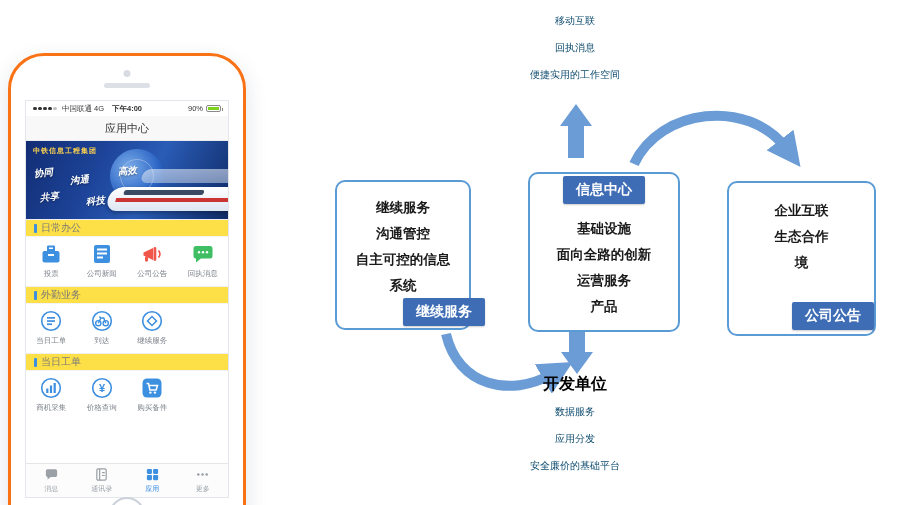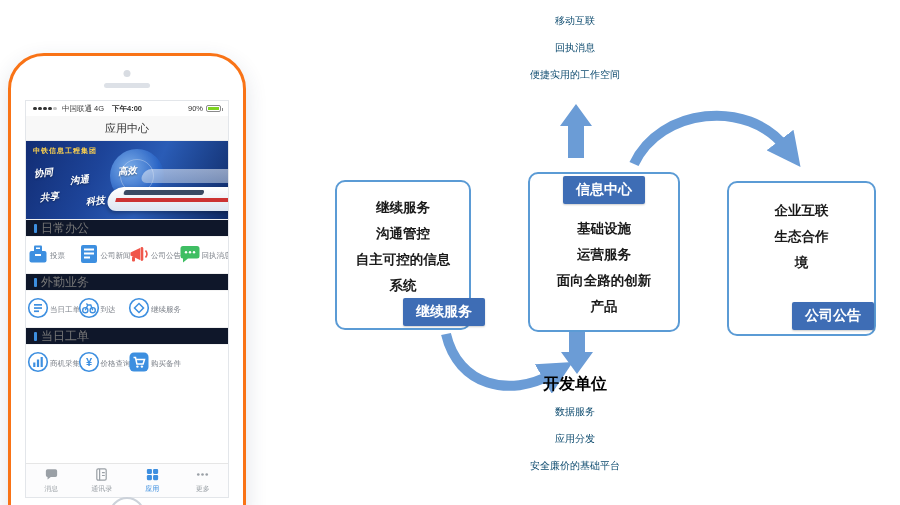--- a/index.html
+++ b/index.html
@@ -50,25 +50,25 @@
   .train:after{content:"";position:absolute;left:14px;top:3px;width:80px;height:5px;background:#3a4a63;border-radius:2px;}
   .train2{position:absolute;right:-4px;bottom:36px;width:90px;height:14px;opacity:.55;
     background:linear-gradient(#f2f6fb,#c9d6e8);border-radius:10px 3px 3px 10px;transform:skewX(-20deg);}
   .brand{position:absolute;top:5px;left:7px;font-size:7px;color:#ffd34d;letter-spacing:1px;font-weight:bold;}
   .slogan{position:absolute;color:#fff;font-style:italic;font-weight:bold;font-size:9.5px;
     transform:rotate(-6deg);text-shadow:0 1px 2px rgba(0,0,0,.4);}
   .sl-0{left:8px;top:26px;} .sl-1{left:44px;top:33px;} .sl-2{left:92px;top:24px;}
   .sl-3{left:14px;top:50px;} .sl-4{left:60px;top:54px;}
 
   .section{flex:none;}
-  .sec-head{height:18px;display:flex;align-items:center;font-size:12px;color:#777;
-    padding-left:8px;background:#0f172a;border-top:1px solid #efefef;border-bottom:1px solid #f4f4f4;}
+  .sec-head{height:18px;display:flex;align-items:center;font-size:10px;color:#777;
+    padding-left:8px;background:#fde047;border-top:1px solid #efefef;border-bottom:1px solid #f4f4f4;}
   .sec-head:before{content:"";width:3px;height:9px;background:var(--accent,#3D8FE0);margin-right:4px;border-radius:1px;}
   .grid{display:flex;flex-wrap:wrap;padding:5px 0 7px;}
-  .app-item{width:25%;display:flex;align-items:center;cursor:pointer;}
+  .app-item{width:25%;display:flex;flex-direction:column;align-items:center;cursor:pointer;}
   .ic{width:24px;height:24px;display:block;}
   .ic svg{width:24px;height:24px;display:block;}
   .app-label{font-size:7.5px;color:#7d828a;margin-top:3px;white-space:nowrap;}
 
   .tabbar{margin-top:auto;height:34px;background:#fcfcfd;border-top:1px solid #e6e6e6;
     display:flex;flex:none;}
   .tab{flex:1;display:flex;flex-direction:column;align-items:center;justify-content:center;gap:2px;cursor:pointer;}
   .tab svg{width:15px;height:15px;display:block;}
   .tab-label{font-size:7px;color:#9aa0a6;}
   .tab.active .tab-label{color:var(--accent,#3D8FE0);}
@@ -335,22 +335,22 @@
     <div class="box-line">继续服务</div>
     <div class="box-line">沟通管控</div>
     <div class="box-line">自主可控的信息</div>
     <div class="box-line">系统</div>
     <div class="tag tag-br1">继续服务</div>
   </div>
 
   <div class="box box-center">
     <div class="tag tag-top">信息中心</div>
     <div class="box-line">基础设施</div>
+    <div class="box-line">面向全路的创新</div>
     <div class="box-line">运营服务</div>
-    <div class="box-line">面向全路的创新</div>
     <div class="box-line">产品</div>
   </div>
 
   <div class="box box-right">
     <div class="box-line">企业互联</div>
     <div class="box-line">生态合作</div>
     <div class="box-line">境</div>
     <div class="tag tag-br2">公司公告</div>
   </div>
 

